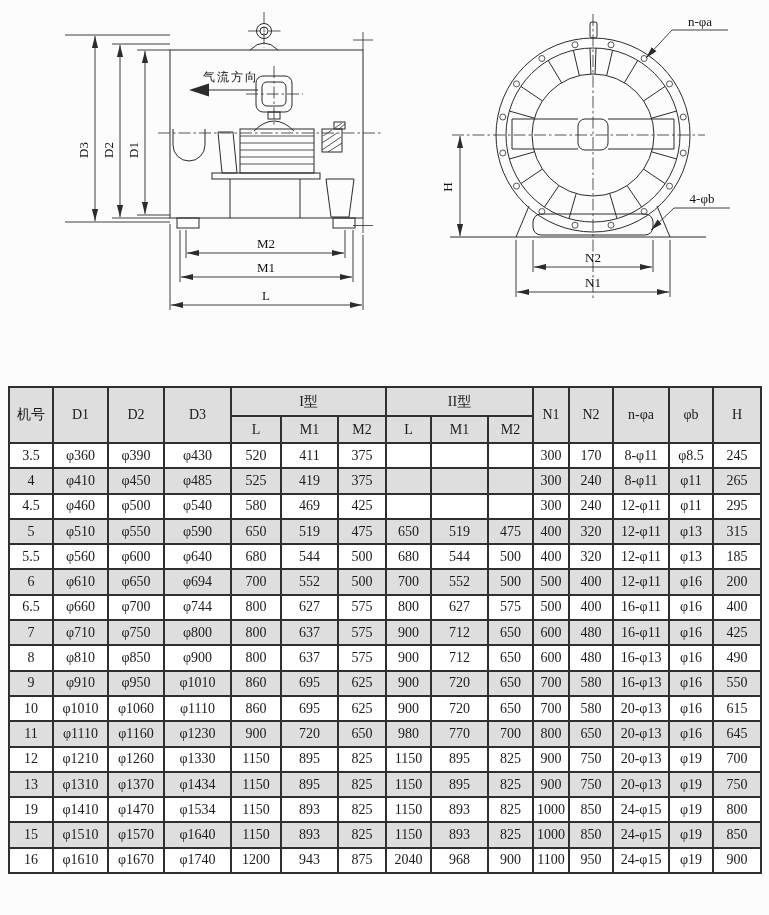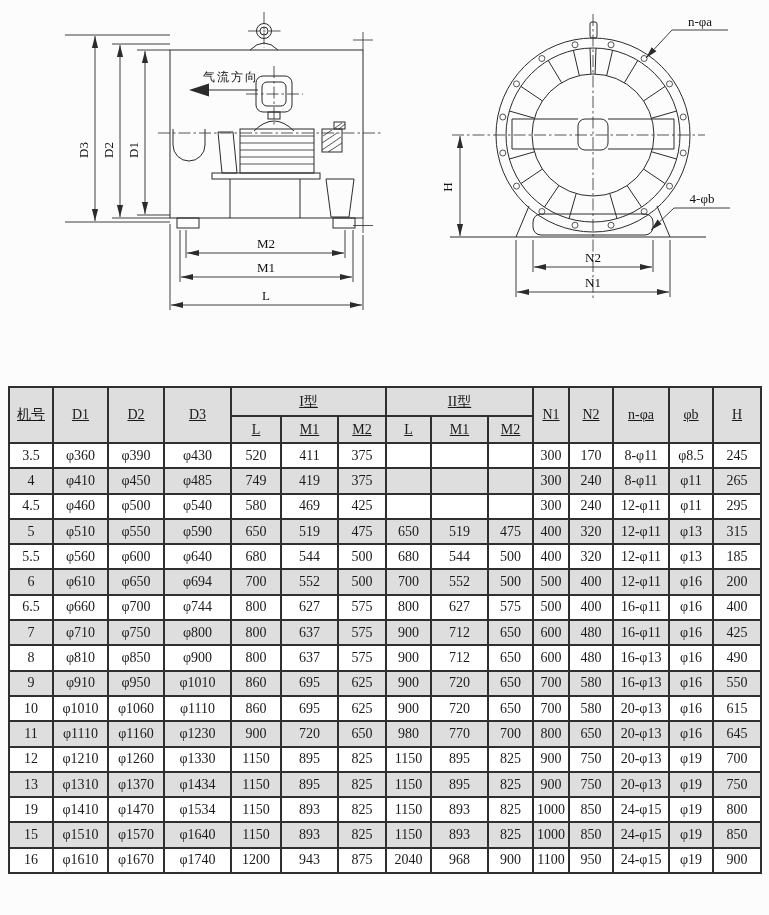--- a/index.html
+++ b/index.html
@@ -23,21 +23,21 @@
   table.spec {
     border-collapse:collapse; table-layout:fixed;
     margin:46px 0 0 8px; width:752px;
     background:#fff;
   }
   table.spec th, table.spec td {
     border:2px solid #2f2f2f; text-align:center; vertical-align:middle;
     padding:0; font-size:14px; font-weight:normal;
     white-space:nowrap; overflow:hidden;
   }
-  table.spec thead th { background:#dedede; height:25px;text-decoration:underline; }
+  table.spec thead th { background:#dedede; height:25px; }
   table.spec thead tr.h1 th { height:27px; }
   table.spec td { height:23.3px; }
   table.spec tr.shaded td { background:#dedede; }
 </style>
 </head>
 <body>
 
 <div class="page">
 
   <svg class="drawing" width="769" height="340" viewBox="0 0 769 340">
@@ -255,21 +255,21 @@
           <td>170</td>
           <td>8-φ11</td>
           <td>φ8.5</td>
           <td>245</td>
         </tr>
         <tr class="shaded">
           <td>4</td>
           <td>φ410</td>
           <td>φ450</td>
           <td>φ485</td>
-          <td>749</td>
+          <td>525</td>
           <td>419</td>
           <td>375</td>
           <td></td>
           <td></td>
           <td></td>
           <td>300</td>
           <td>240</td>
           <td>8-φ11</td>
           <td>φ11</td>
           <td>265</td>

